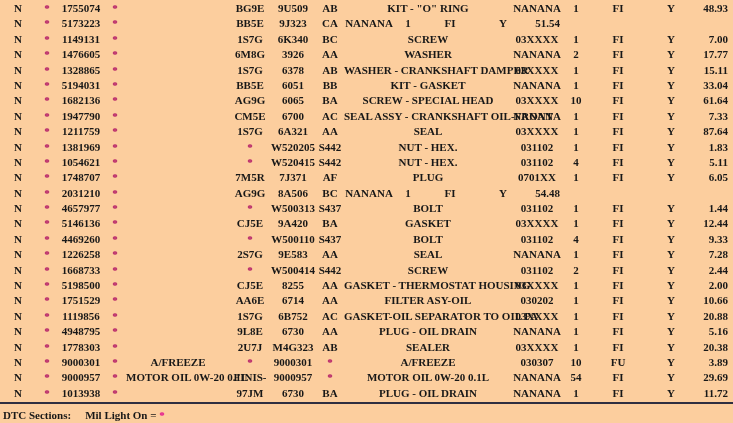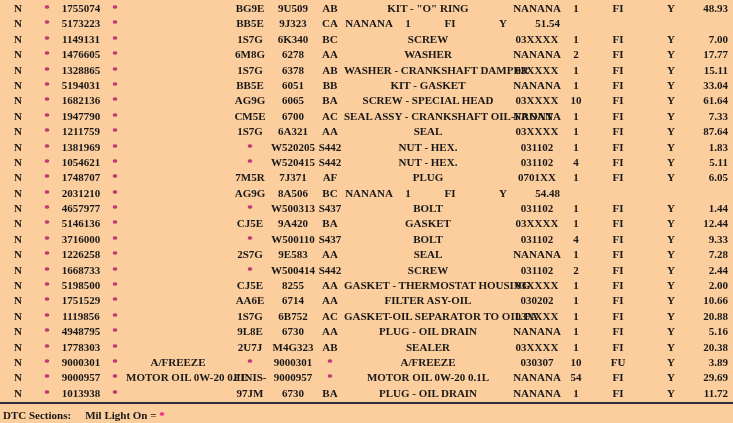--- a/index.html
+++ b/index.html
@@ -100,21 +100,21 @@
         <div class="cell c12">Y</div>
         <div class="cell c13">7.00</div>
       </div>
       <div class="row">
         <div class="cell c0">N</div>
         <div class="cell c1 ast">*</div>
         <div class="cell c2">1476605</div>
         <div class="cell c3 ast">*</div>
         <div class="cell c4"></div>
         <div class="cell c5">6M8G</div>
-        <div class="cell c6">6278</div>
+        <div class="cell c6">3926</div>
         <div class="cell c7">AA</div>
         <div class="cell c8">WASHER</div>
         <div class="cell c9">NANANA</div>
         <div class="cell c10">2</div>
         <div class="cell c11">FI</div>
         <div class="cell c12">Y</div>
         <div class="cell c13">17.77</div>
       </div>
       <div class="row">
         <div class="cell c0">N</div>
@@ -287,21 +287,21 @@
         <div class="cell c8">GASKET</div>
         <div class="cell c9">03XXXX</div>
         <div class="cell c10">1</div>
         <div class="cell c11">FI</div>
         <div class="cell c12">Y</div>
         <div class="cell c13">12.44</div>
       </div>
       <div class="row">
         <div class="cell c0">N</div>
         <div class="cell c1 ast">*</div>
-        <div class="cell c2">3716000</div>
+        <div class="cell c2">4469260</div>
         <div class="cell c3 ast">*</div>
         <div class="cell c4"></div>
         <div class="cell c5 ast">*</div>
         <div class="cell c6">W500110</div>
         <div class="cell c7">S437</div>
         <div class="cell c8">BOLT</div>
         <div class="cell c9">031102</div>
         <div class="cell c10">4</div>
         <div class="cell c11">FI</div>
         <div class="cell c12">Y</div>

